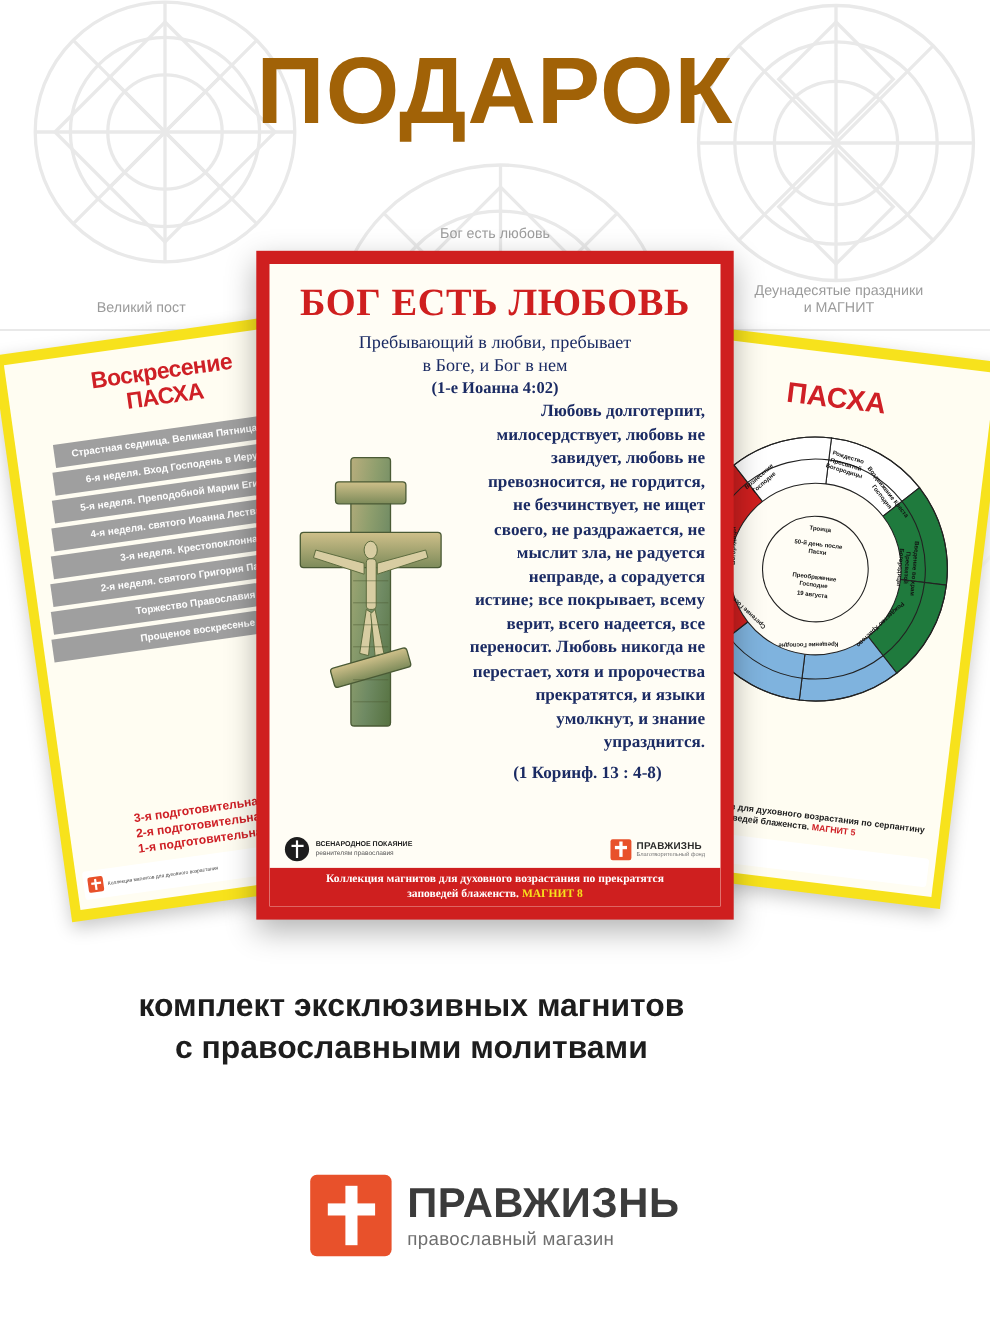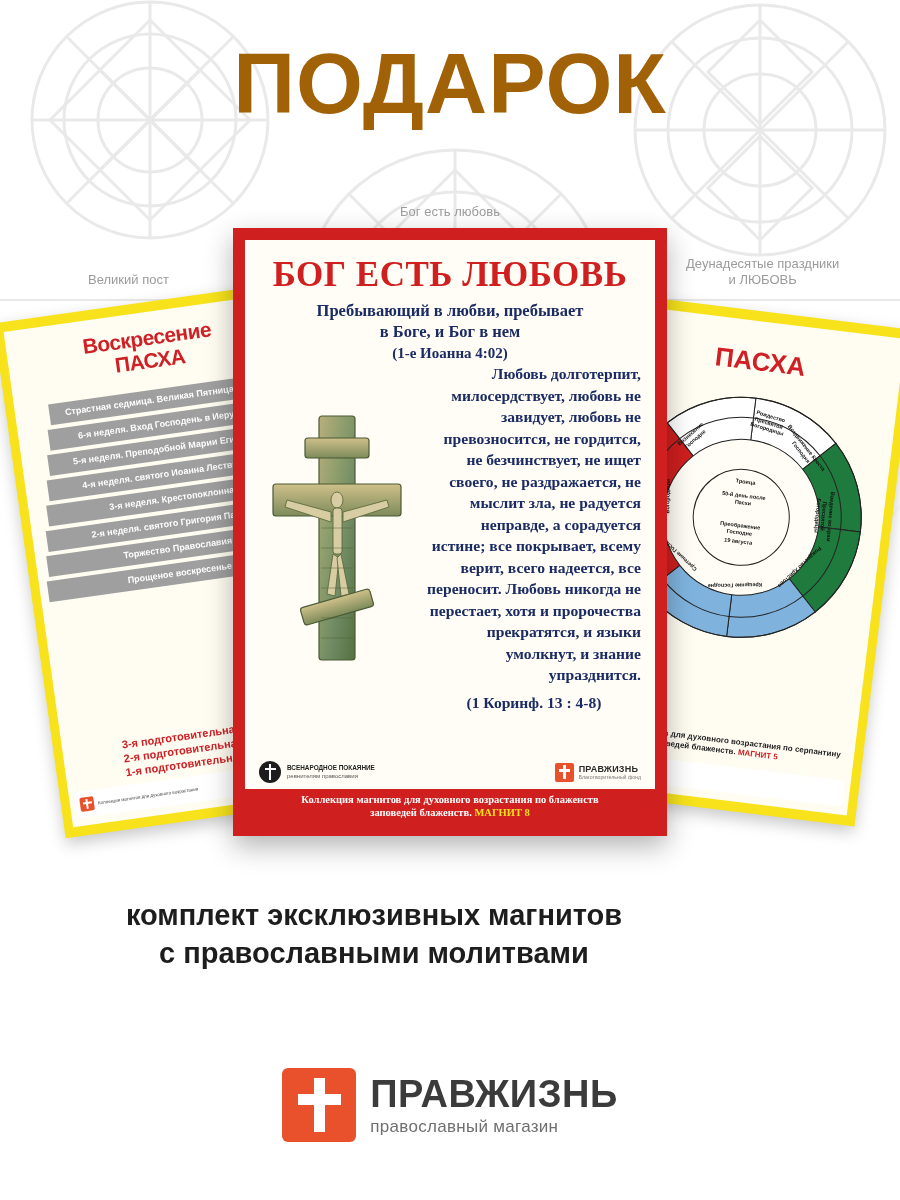--- a/index.html
+++ b/index.html
@@ -265,21 +265,21 @@
     font-weight: bold;
     font-size: 35px;
     line-height: 38px;
     letter-spacing: 0.5px;
     margin-top: 6px;
   }
   .cc-sub {
     text-align: center;
     color: #1b2b63;
     font-family: "Liberation Serif", serif;
-    font-weight: bold;
+    font-weight: normal;
     font-size: 16.5px;
     line-height: 21px;
     margin-top: 6px;
   }
   .cc-ref {
     text-align: center;
     color: #1b2b63;
     font-family: "Liberation Serif", serif;
     font-weight: bold;
     font-size: 15px;
@@ -503,21 +503,21 @@
   </svg>
 </div>
 <div class="bg-fade"></div>
 
 <div class="headline">ПОДАРОК</div>
 
 <div class="caption cap-left">Великий пост</div>
 <div class="caption cap-center">Бог есть любовь</div>
 <div class="caption cap-right">
   <div>Деунадесятые праздники</div>
-  <div>и ЛЮБОВЬ</div>
+  <div>и МАГНИТ</div>
 </div>
 
 <div class="cards">
 
   <div class="card card-left">
     <div class="inner">
       <div class="card-left-title">
         <div>Воскресение</div>
         <div>ПАСХА</div>
       </div>
@@ -650,21 +650,21 @@
         <div class="pz">
           <div class="pz-logo"></div>
           <div>
             <div class="pz-name">ПРАВЖИЗНЬ</div>
             <div class="pz-sub">Благотворительный фонд</div>
           </div>
         </div>
       </div>
 
       <div class="cc-strip">
-        <span>Коллекция магнитов для духовного возрастания по блаженств</span>
+        <span>Коллекция магнитов для духовного возрастания по прекратятся</span>
         <br>
         <span>заповедей блаженств.</span>
         <span class="magnet">МАГНИТ 8</span>
       </div>
     </div>
   </div>
 
 </div>
 
 <div class="subtitle">

